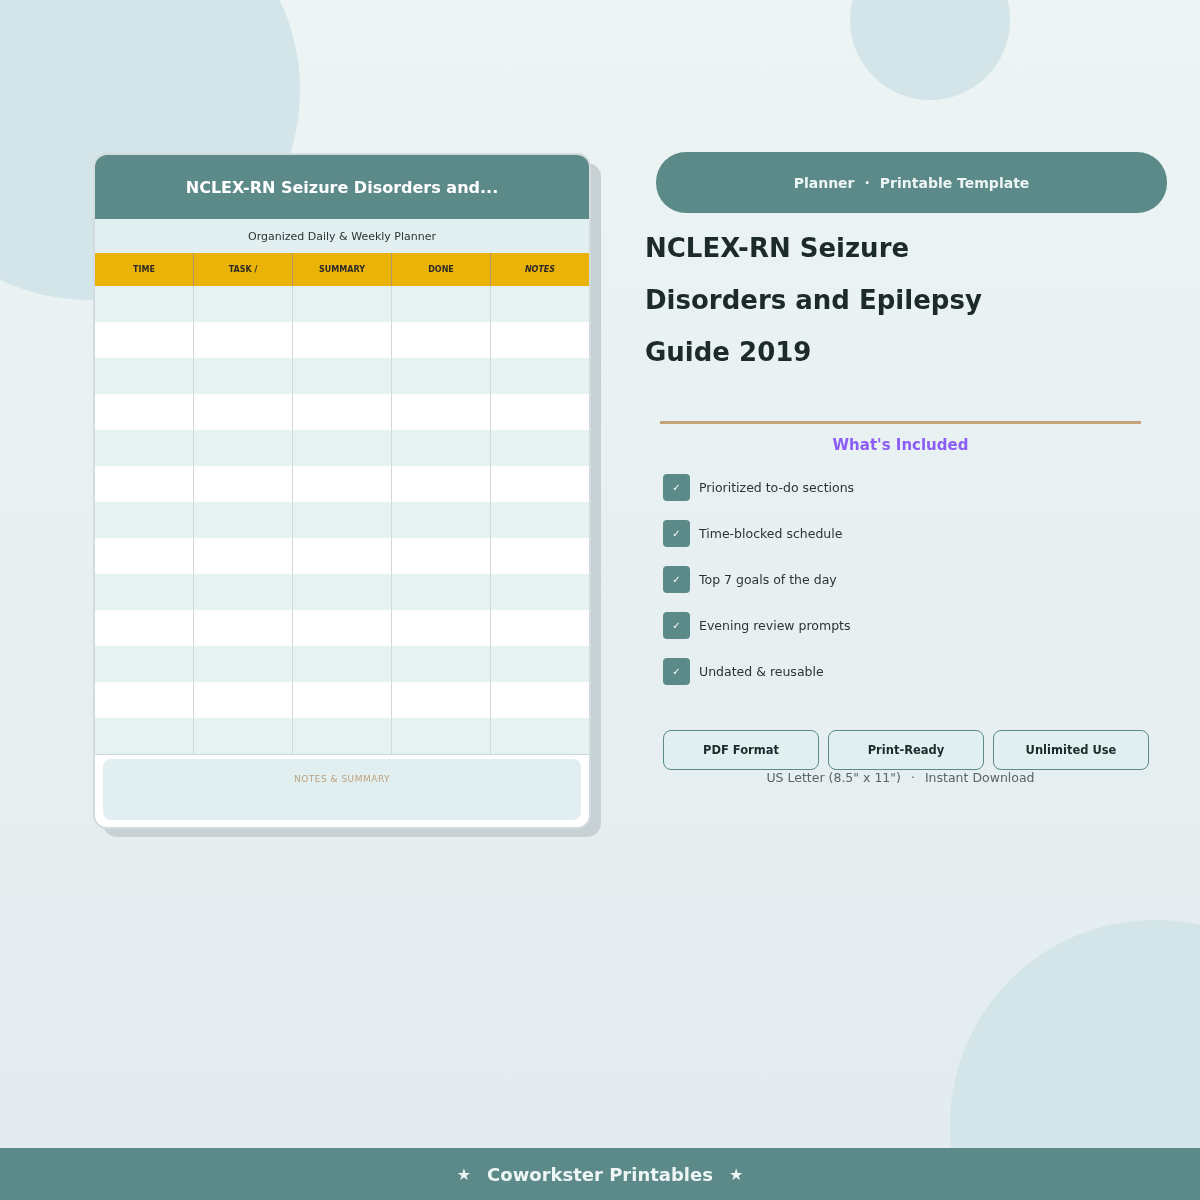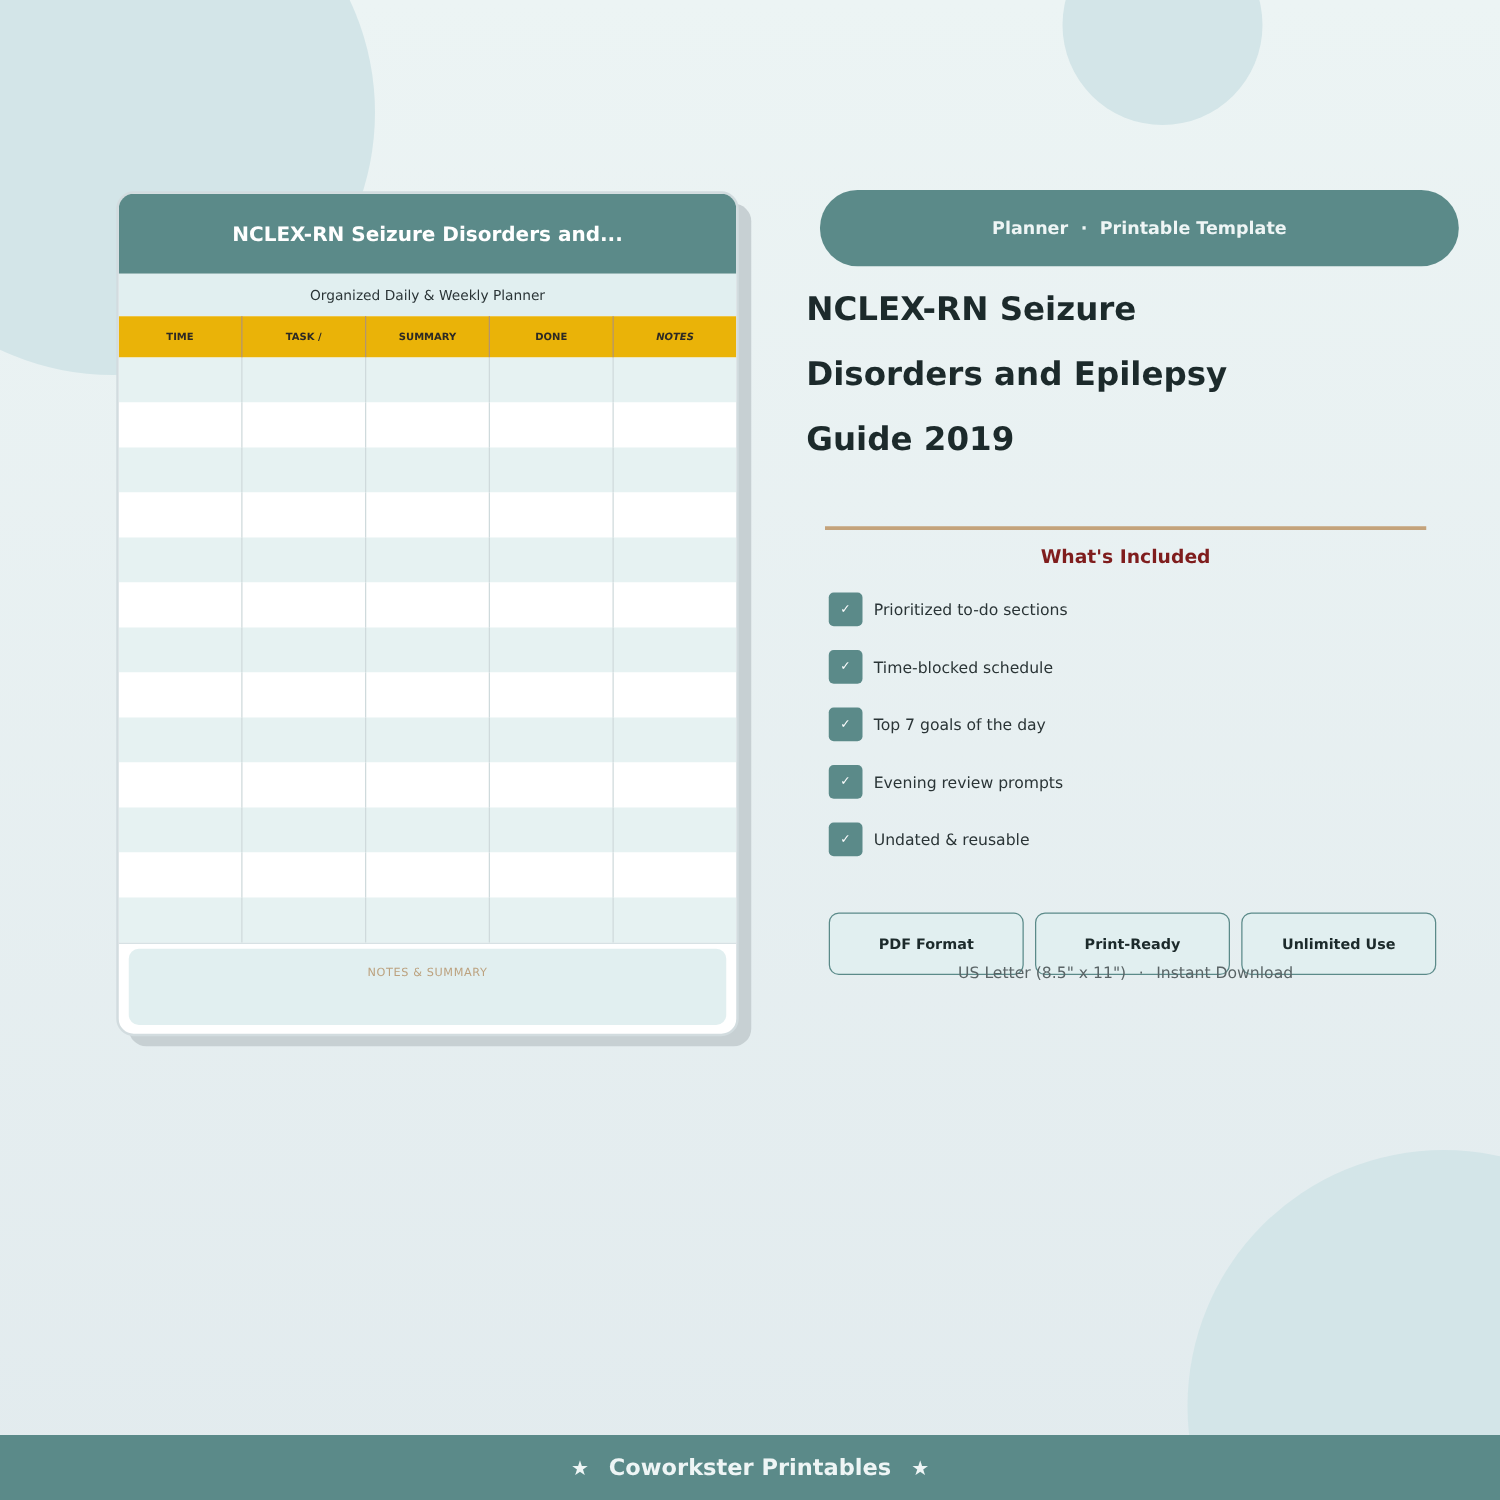--- a/index.html
+++ b/index.html
@@ -62,33 +62,33 @@
   .pill .dot { margin: 0 10px; }
   .title {
     position: absolute; left: 645px; top: 222px; width: 511px;
     text-align: left; font-size: 26px; font-weight: bold; line-height: 52px; color: #1c2a2b;
   }
   .divider {
     position: absolute; left: 660px; top: 421px; width: 481px; height: 3px; background: #c4a37b;
   }
   .included-title {
     position: absolute; left: 645px; top: 436px; width: 511px; text-align: center;
-    font-size: 15px; font-weight: bold; color: #7f1d1d;
+    font-size: 15px; font-weight: bold; color: #8b5cf6;
   }
   .features { position: absolute; left: 663px; top: 474px; }
   .feature { display: flex; align-items: center; height: 27px; margin-bottom: 19px; }
   .check {
     width: 27px; height: 27px; background: #5b8a89; border-radius: 4px;
     display: flex; align-items: center; justify-content: center;
     color: #ffffff; font-size: 10px; margin-right: 9px;
   }
   .feature-label { font-size: 12.5px; color: #2a3436; }
   .badges { position: absolute; left: 663px; top: 730px; display: flex; gap: 9px; }
   .badge {
-    width: 156px; height: 50px; border: 1px solid #5b8a89; border-radius: 8px;
+    width: 156px; height: 40px; border: 1px solid #5b8a89; border-radius: 8px;
     background: #e1eff0; display: flex; align-items: center; justify-content: center;
     font-size: 11.5px; font-weight: bold; color: #1c2a2b;
   }
   .meta {
     position: absolute; left: 645px; top: 770px; width: 511px; text-align: center;
     font-size: 12.5px; color: #5a6466;
   }
   .meta .sep { margin: 0 6px; }
 
   .footer {

